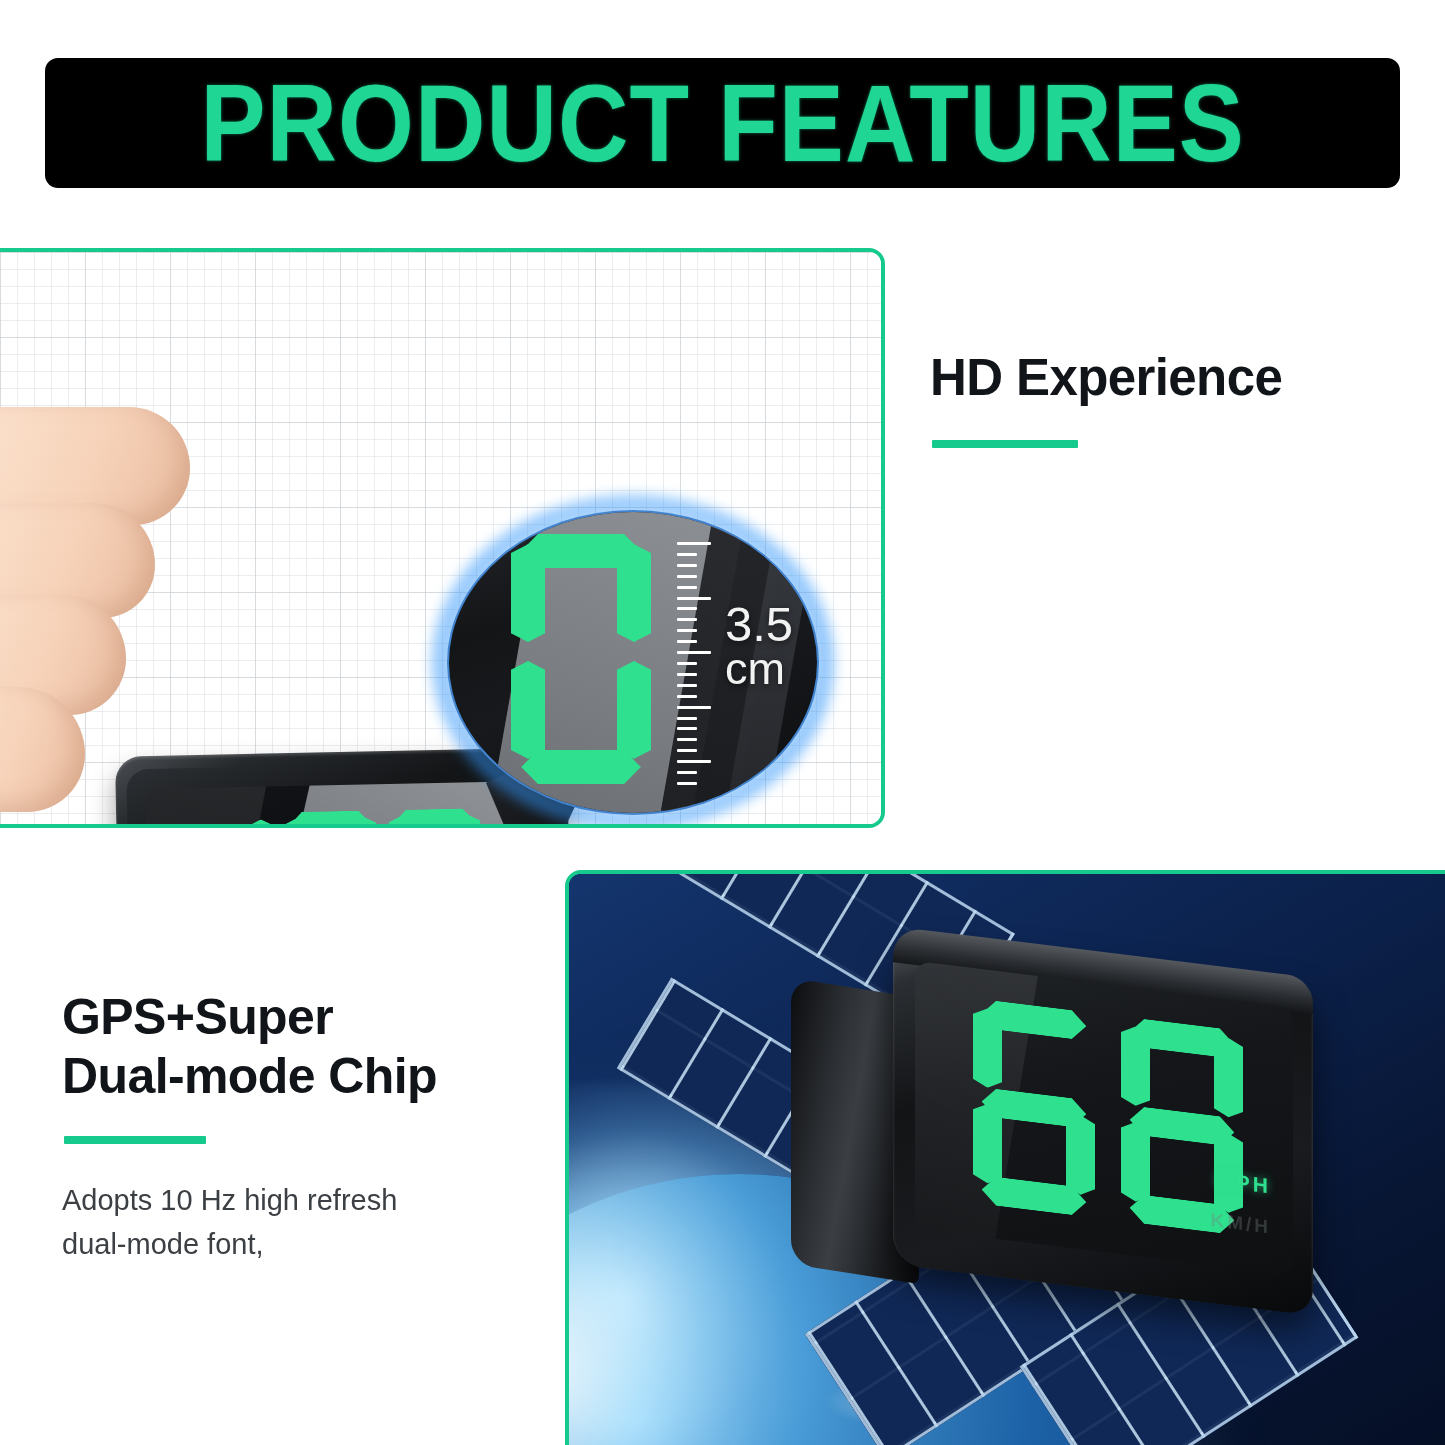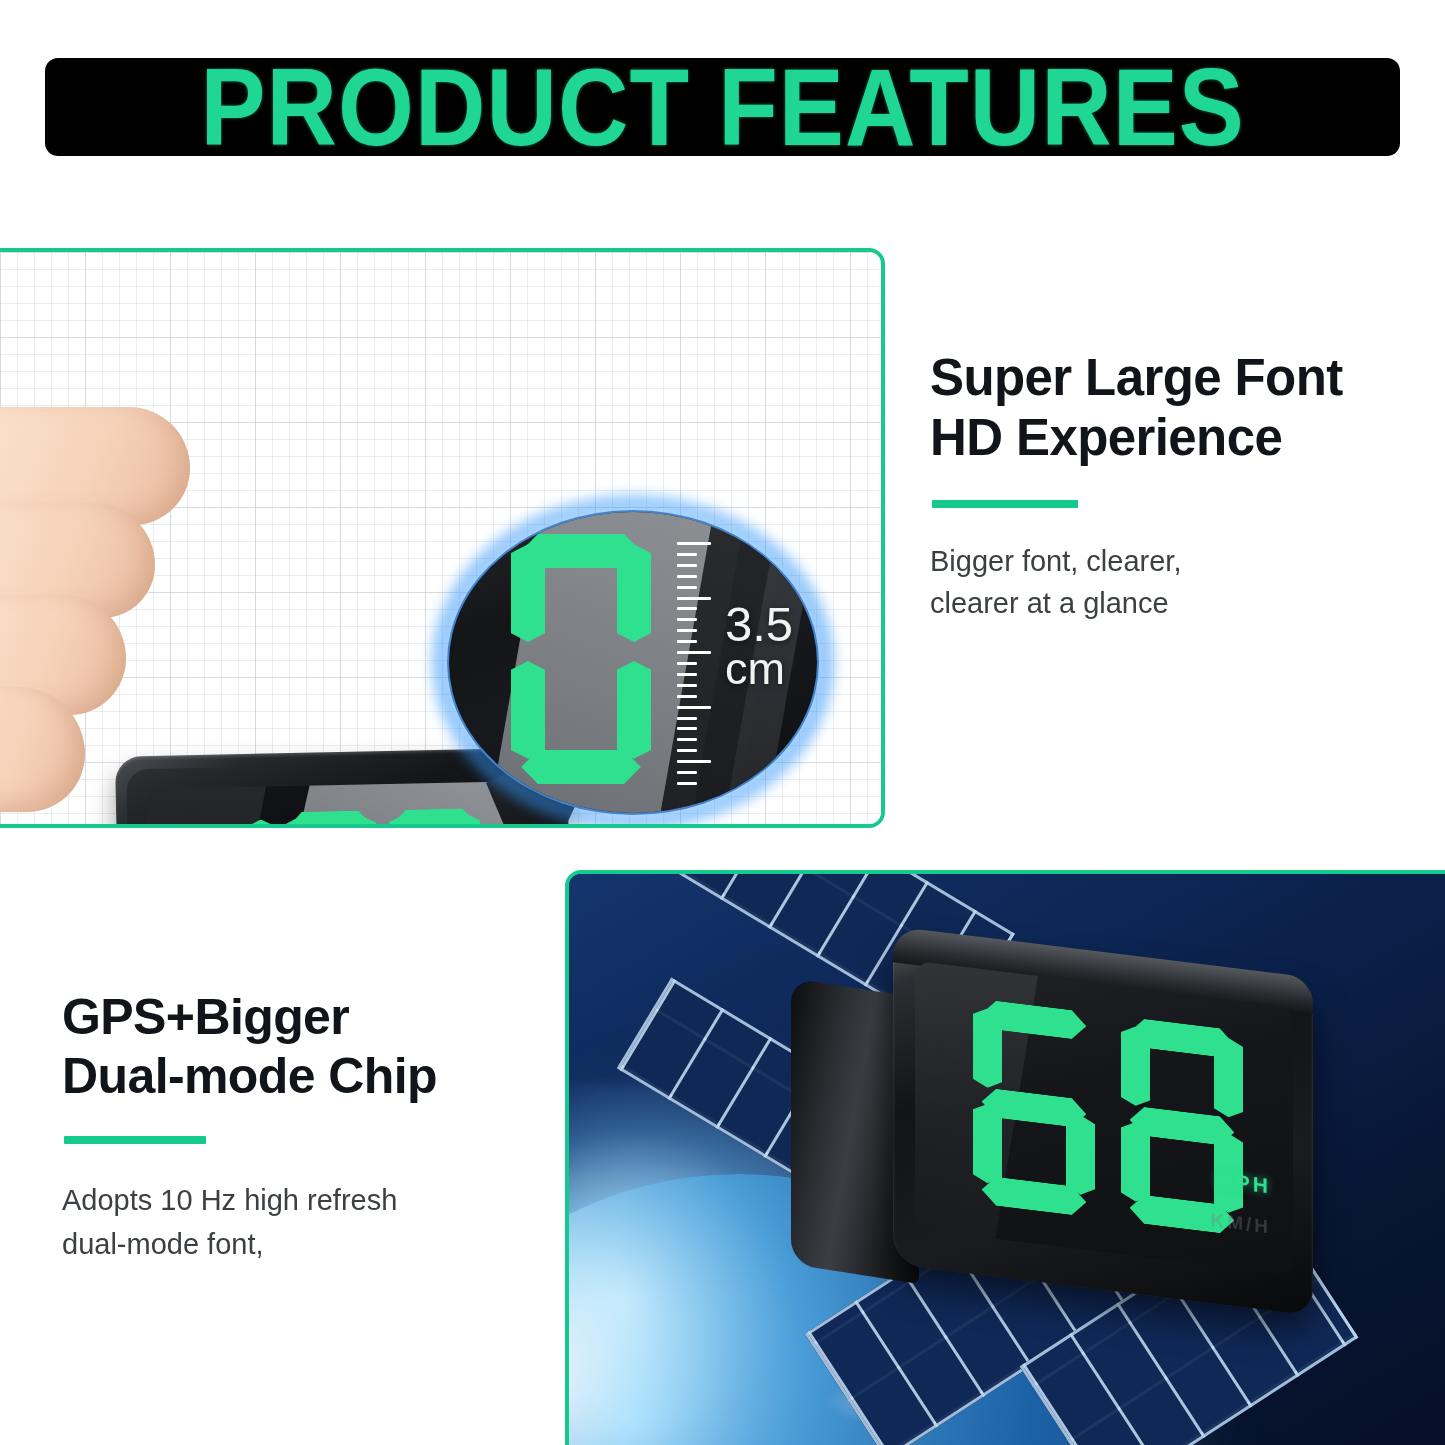--- a/index.html
+++ b/index.html
@@ -5,21 +5,21 @@
   html,body{margin:0;padding:0;}
   body{
     width:1445px;height:1445px;
     background:#ffffff;
     font-family:"Liberation Sans", sans-serif;
     position:relative;overflow:hidden;
   }
 
   
   .header-bar{
-    position:absolute;left:45px;top:58px;width:1355px;height:98px;
+    position:absolute;left:45px;top:58px;width:1355px;height:130px;
     background:#000000;border-radius:13px;
     display:flex;align-items:center;justify-content:center;
   }
   .header-title{
     color:#1FD694;
     font-family:"Liberation Sans", sans-serif;
     font-weight:bold;
     font-size:92px;
     letter-spacing:1px;
     transform:scaleX(1.06) scaleY(1.18);
@@ -359,33 +359,28 @@
       <div class="cm-label">
         <span>3.5</span>
         <span class="unit">cm</span>
       </div>
     </div>
   </div>
 </div>
 
 <div class="text-right">
   <div class="feat-title">
-    <div>Super Large Font</div>
     <div>HD Experience</div>
   </div>
   <div class="divider"></div>
-  <div class="feat-body">
-    <div>Bigger font, clearer,</div>
-    <div>clearer at a glance</div>
-  </div>
 </div>
 
 <div class="text-left">
   <div class="feat-title">
-    <div>GPS+Bigger</div>
+    <div>GPS+Super</div>
     <div>Dual-mode Chip</div>
   </div>
   <div class="divider"></div>
   <div class="feat-body">
     <div>Adopts 10 Hz high refresh</div>
     <div>dual-mode font,</div>
   </div>
 </div>
 
 <div class="panel-two">

